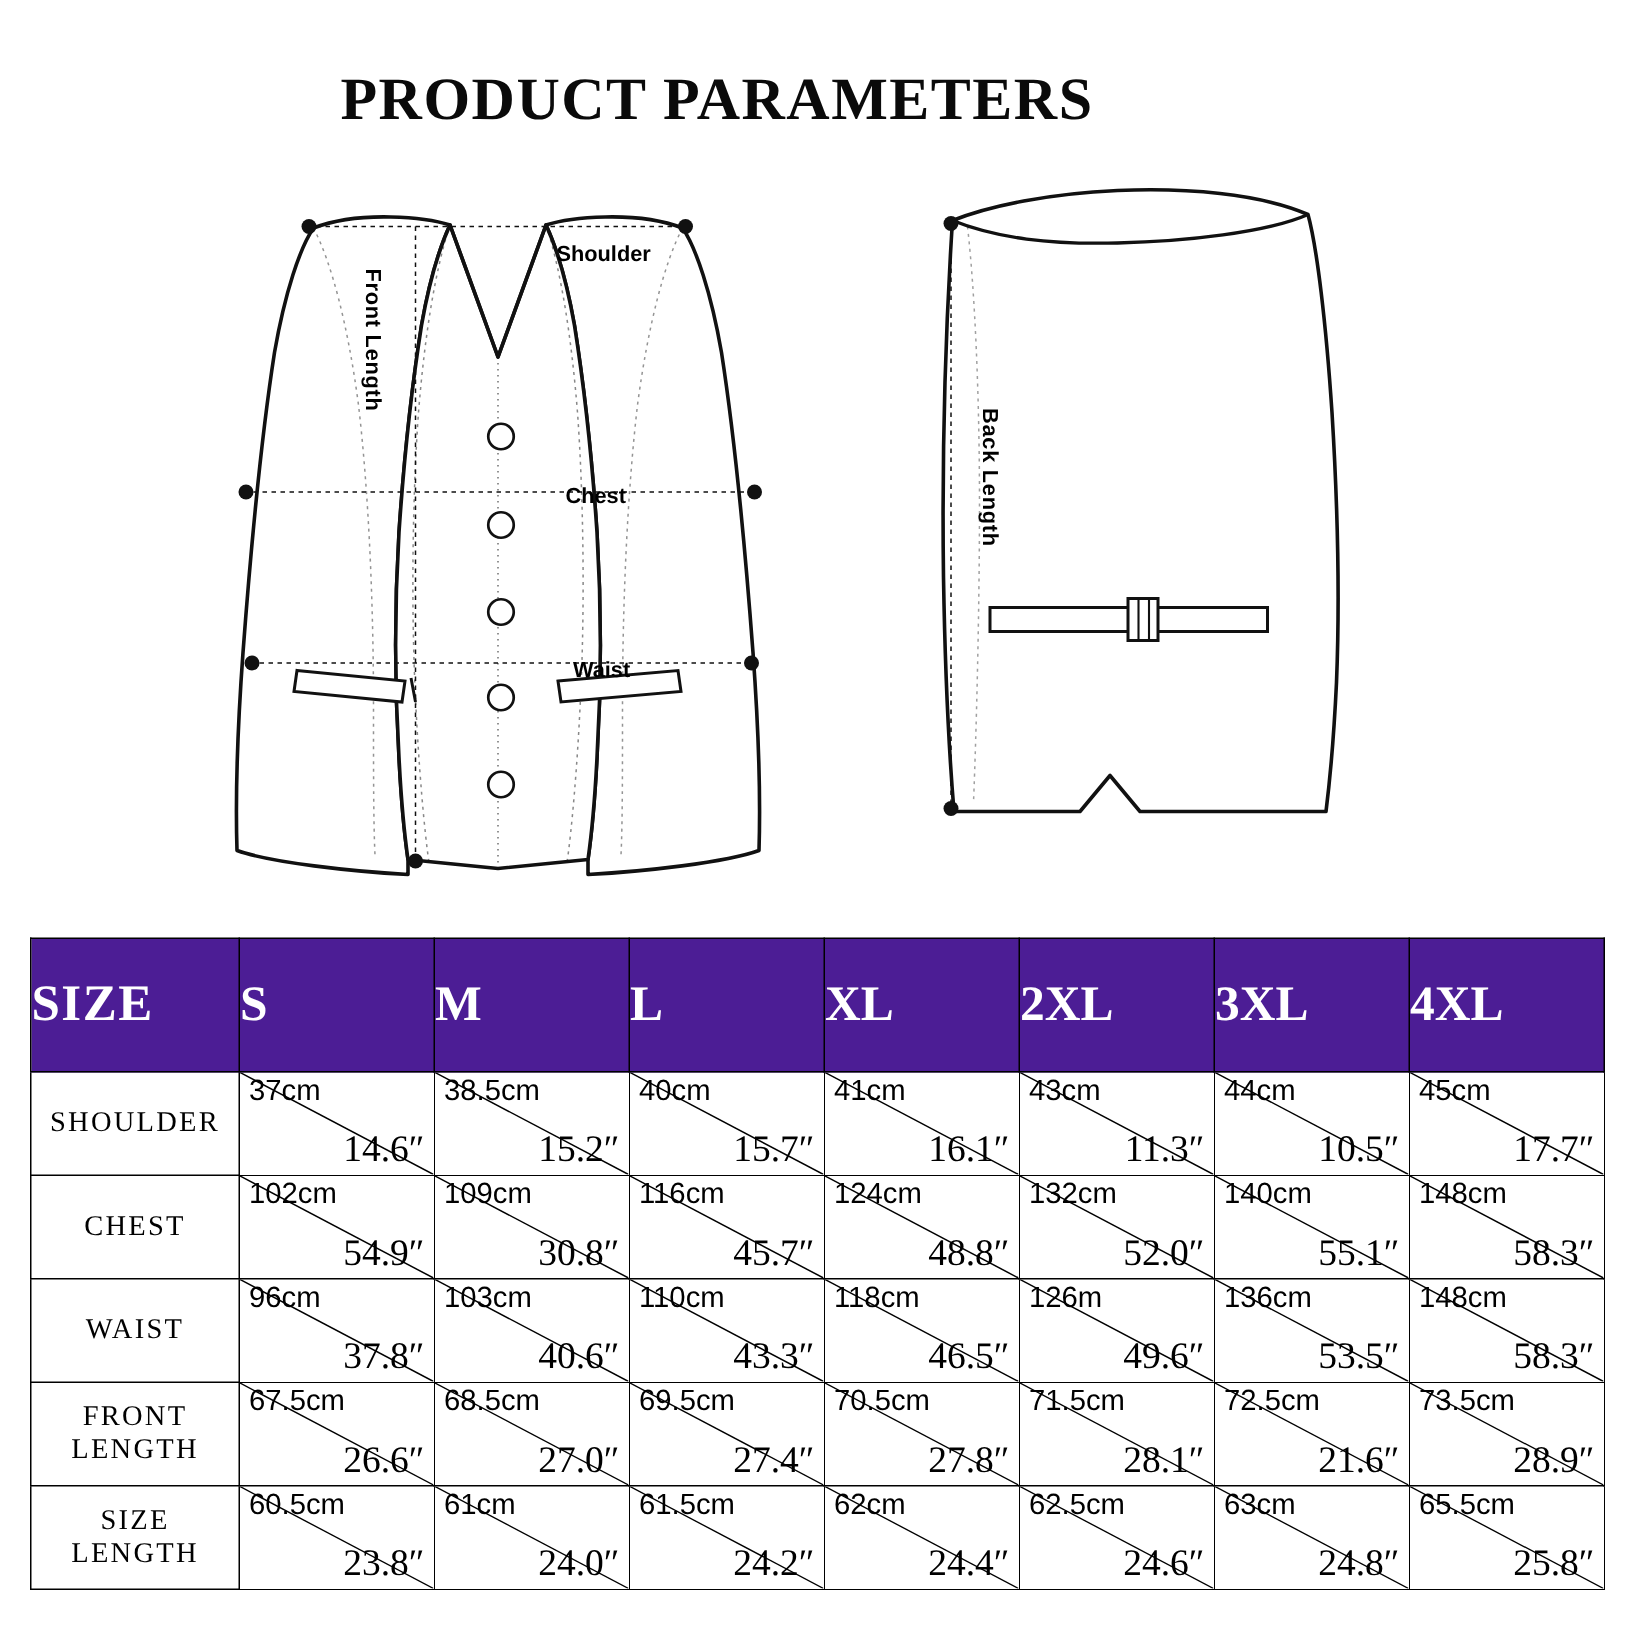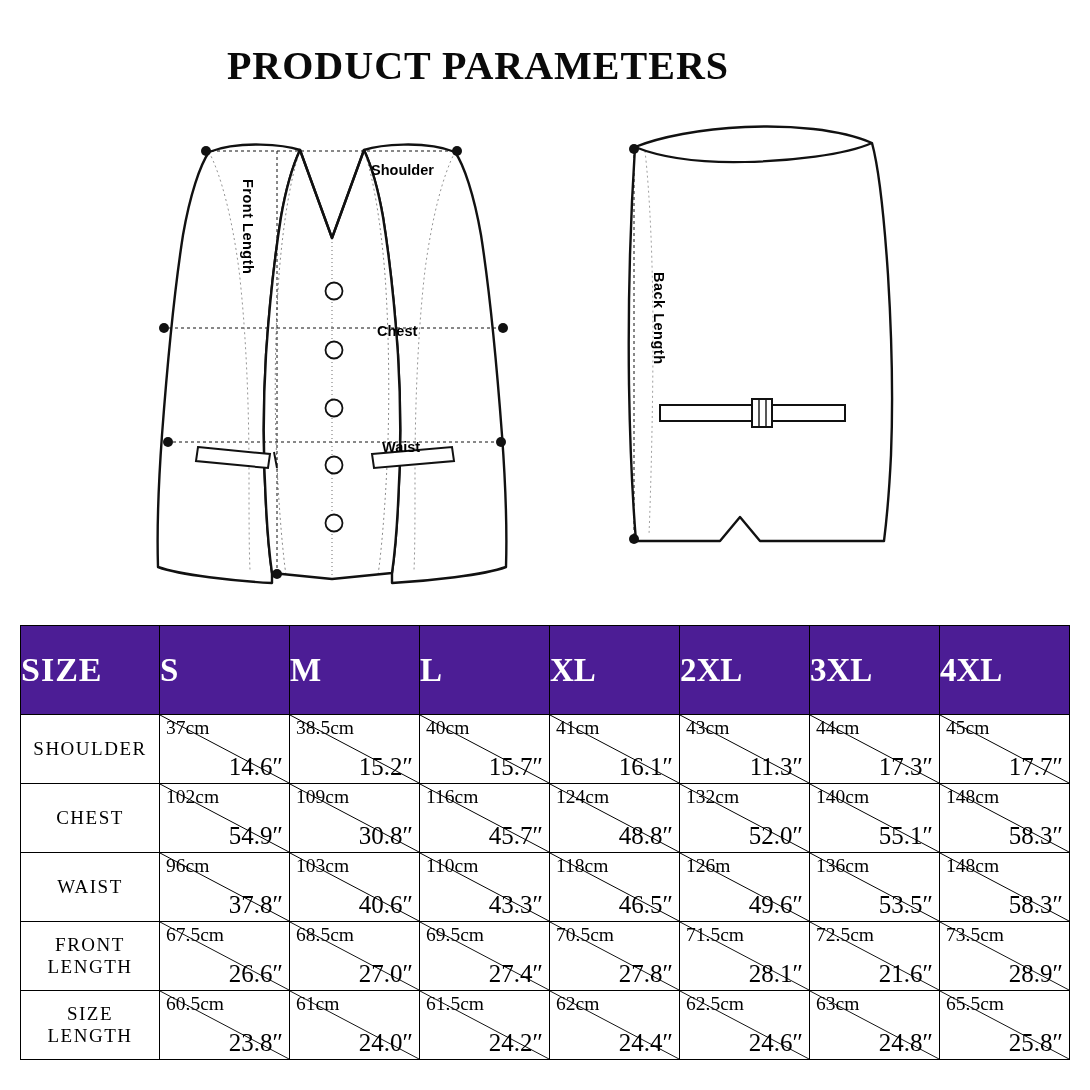--- a/index.html
+++ b/index.html
@@ -116,21 +116,21 @@
     position: absolute;
     inset: 0;
     width: 100%;
     height: 100%;
     pointer-events: none;
   }
   td.cell .cm {
     position: absolute;
     left: 6px;
     top: 3px;
-    font-family: Liberation Serif, serif;
+    font-family: Liberation Sans, sans-serif;
     font-size: 19.5px;
     line-height: 1;
   }
   td.cell .inch {
     position: absolute;
     right: 6px;
     bottom: 4px;
     font-family: "Liberation Serif", serif;
     font-size: 25px;
     line-height: 1;
@@ -308,21 +308,21 @@
                 <line x1="0" y1="0" x2="130" y2="68" stroke="#000" stroke-width="1"></line>
               </svg>
           <span class="cm">43cm</span>
           <span class="inch">11.3″</span>
         </td>
         <td class="cell">
           <svg class="diag" viewBox="0 0 130 68" preserveAspectRatio="none">
                 <line x1="0" y1="0" x2="130" y2="68" stroke="#000" stroke-width="1"></line>
               </svg>
           <span class="cm">44cm</span>
-          <span class="inch">17.3″</span>
+          <span class="inch">10.5″</span>
         </td>
         <td class="cell">
           <svg class="diag" viewBox="0 0 130 68" preserveAspectRatio="none">
                 <line x1="0" y1="0" x2="130" y2="68" stroke="#000" stroke-width="1"></line>
               </svg>
           <span class="cm">45cm</span>
           <span class="inch">17.7″</span>
         </td>
       </tr>
 

